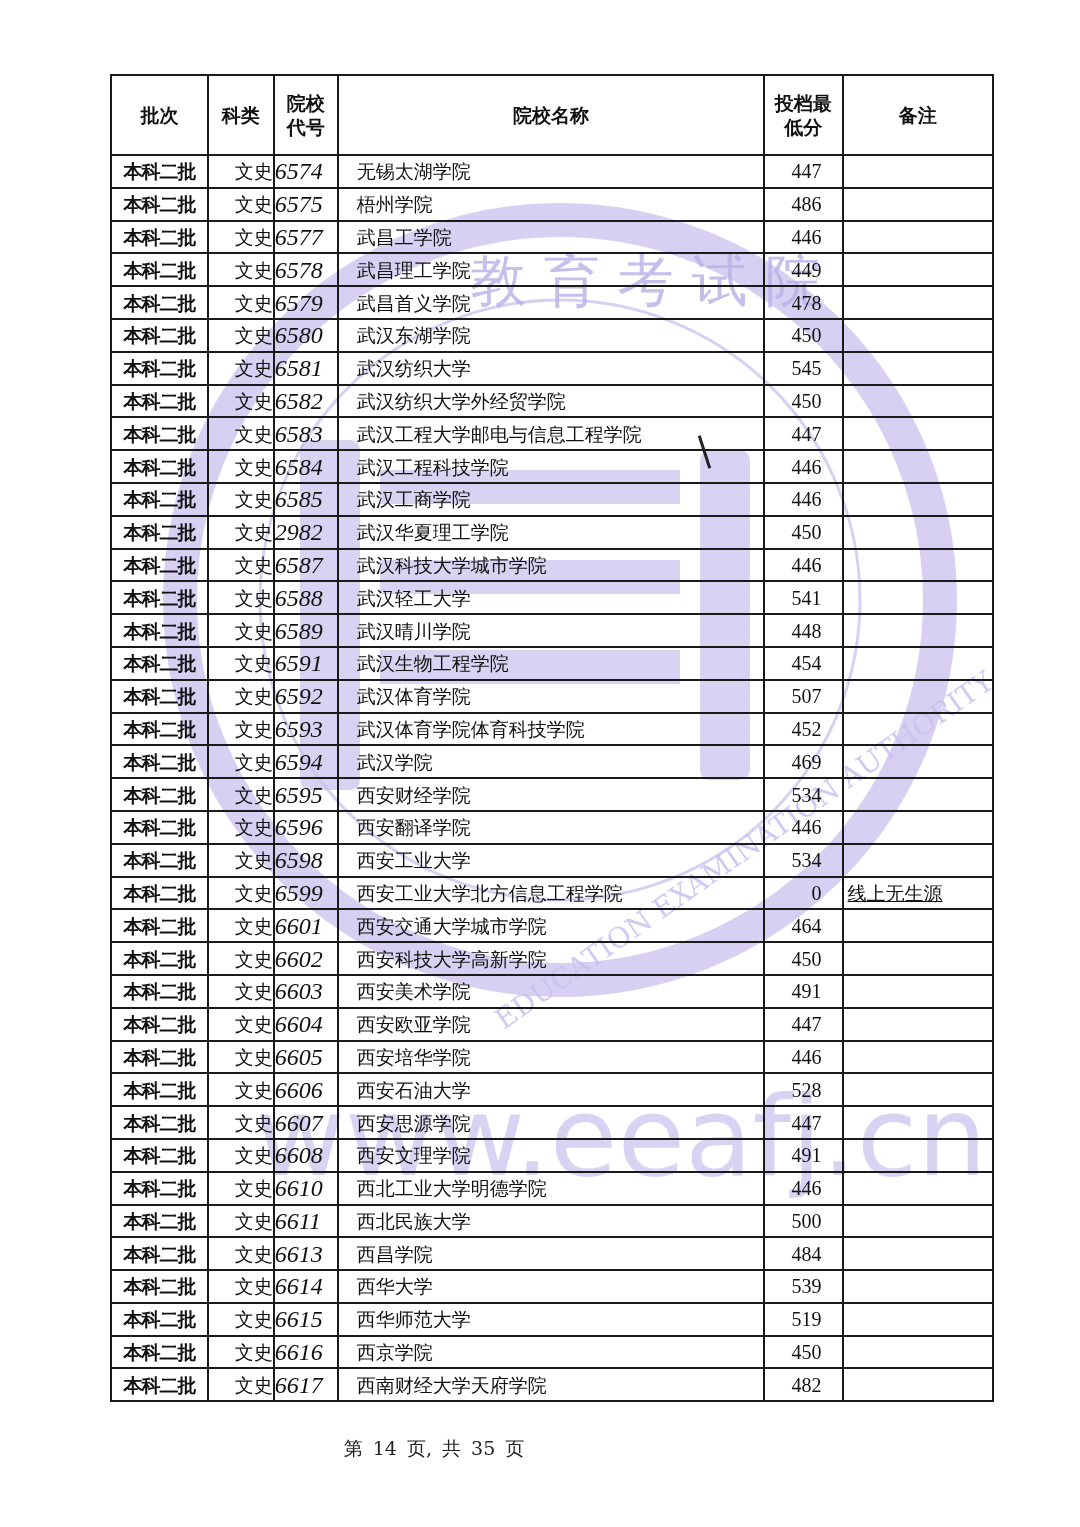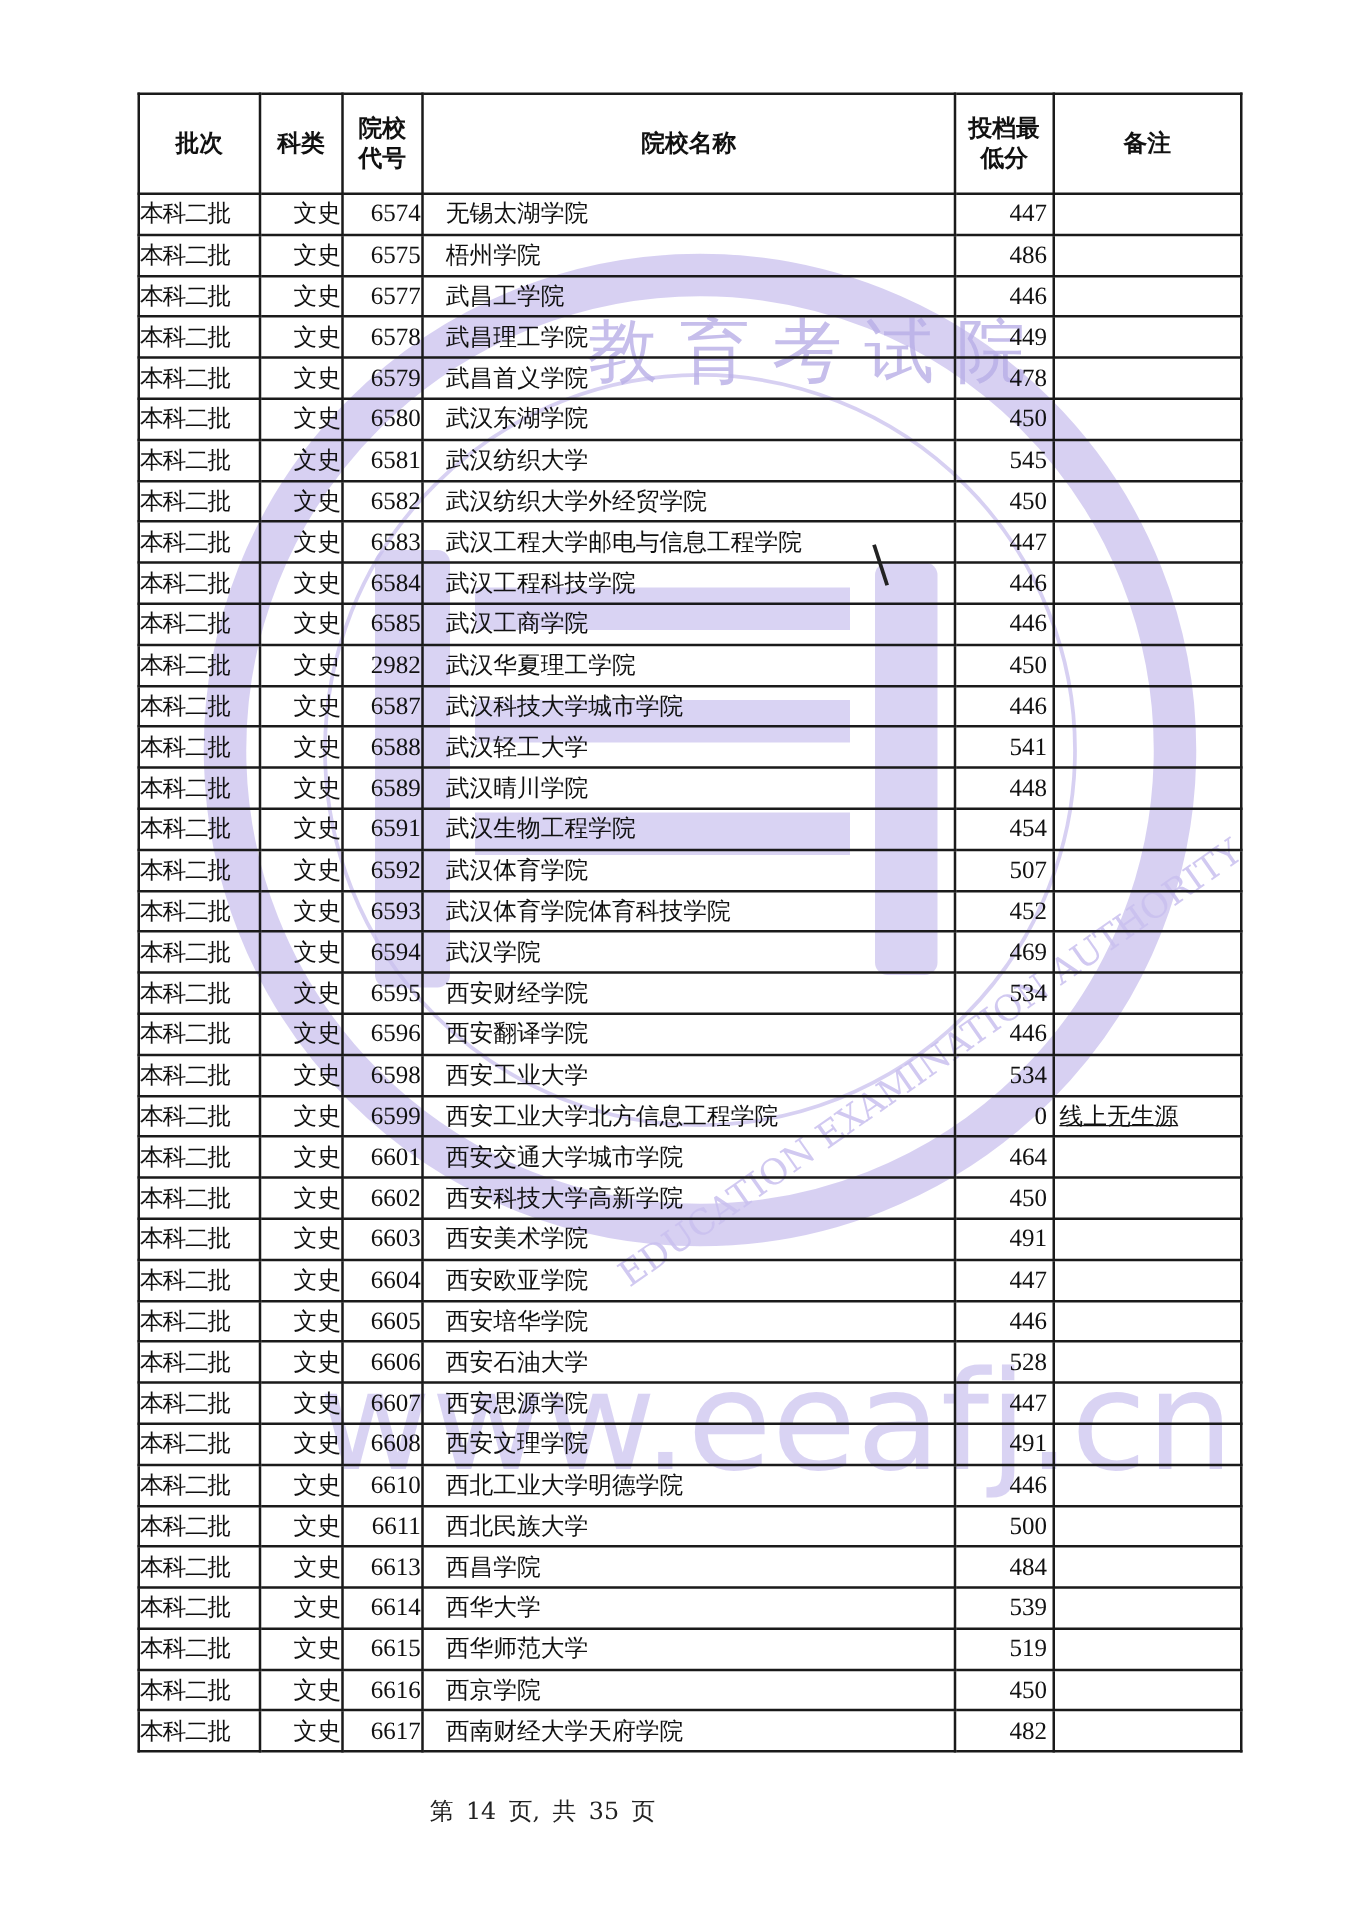--- a/index.html
+++ b/index.html
@@ -4,25 +4,25 @@
   <style>
     html, body { margin: 0; padding: 0; background: #ffffff; }
     body { width: 1080px; height: 1527px; position: relative; overflow: hidden;
            font-family: "DejaVu Serif", "Liberation Serif", serif; color: #111; }
     .watermark { position: absolute; left: 0; top: 0; width: 1080px; height: 1527px; pointer-events: none; z-index: 0; }
     .table-wrap { position: absolute; left: 110px; top: 74px; width: 884px; z-index: 1; }
     table { border-collapse: collapse; width: 100%; table-layout: fixed; }
     th, td { border: 2px solid #1a1a1a; padding: 0; font-weight: normal; }
     th { height: 78px; font-size: 19px; line-height: 24px; text-align: center; font-weight: bold; }
     td { height: 30.8px; font-size: 19px; line-height: 30px; }
-    td.batch { text-align: left; letter-spacing: -1px; }
+    td.batch { text-align: center; letter-spacing: -1px; font-weight: bold; }
     td.cat { text-align: right; }
-    td.code { text-align: right; font-family: "Liberation Serif", serif; font-size: 20px; }
+    td.code { text-align: left; font-family: "Liberation Serif", serif; font-size: 24px; font-style: italic; }
     td.name { text-align: left; padding-left: 18px; white-space: nowrap; }
-    td.score { text-align: right; padding-right: 4px; font-family: "Liberation Serif", serif; font-size: 20px; }
+    td.score { text-align: right; padding-right: 20px; font-family: "Liberation Serif", serif; font-size: 20px; }
     td.remark { text-align: left; padding-left: 4px; white-space: nowrap; text-decoration: underline; }
     tbody tr { background: transparent; }
     .footer { position: absolute; top: 1436px; left: 0; width: 868px; text-align: center;
               font-size: 19px; color: #222; z-index: 1; word-spacing: 4px; }
     .pen-mark { position: absolute; left: 703px; top: 435px; width: 3px; height: 34px;
                 background: #222; transform: rotate(-18deg); z-index: 2; }
   </style>
 </head>
 <body>
 

